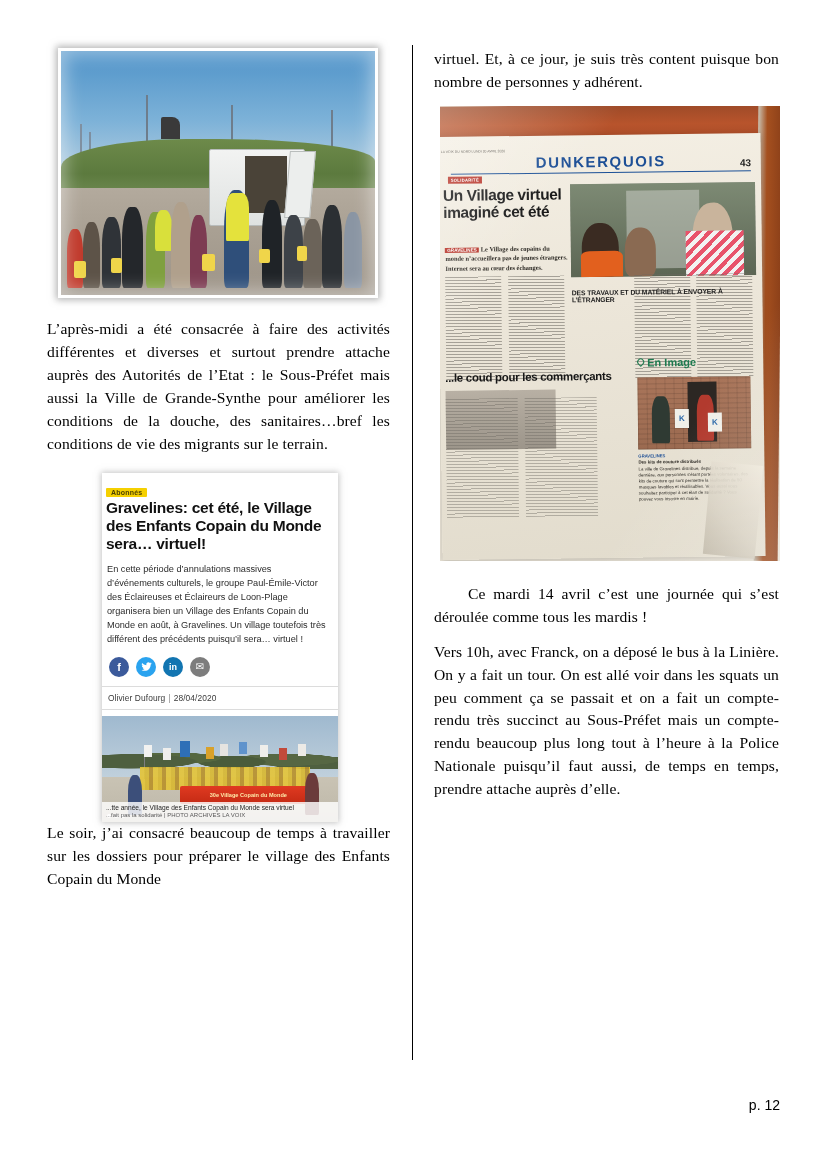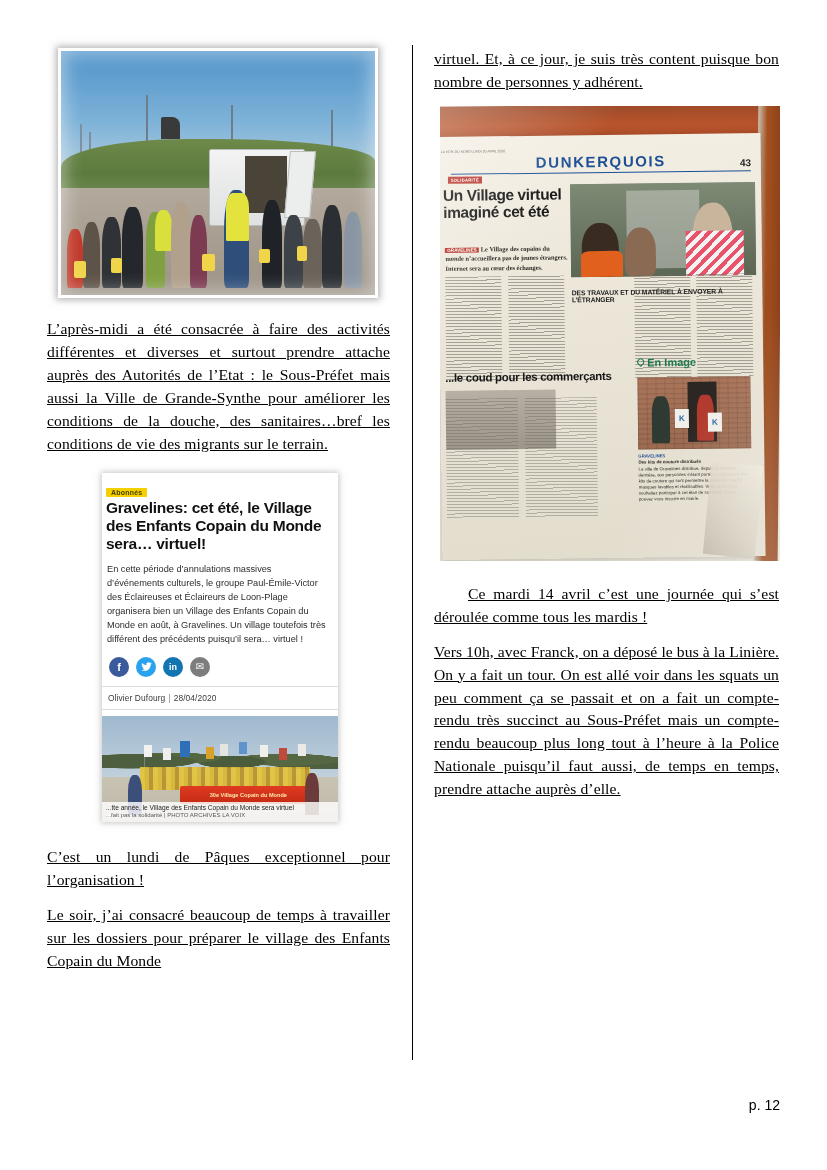--- a/index.html
+++ b/index.html
@@ -43,21 +43,20 @@
   }
 
   
   .para {
     font-size: 15.6px;
     line-height: 1.47;
     text-align: justify;
     text-justify: inter-word;
     margin: 0 0 12px 0;
     letter-spacing: 0.1px;
-    text-decoration: underline;
   }
   .para.indent {
     text-indent: 34px;
   }
 
   
   .photo-frame {
     position: relative;
     box-shadow: 0 0 7px 2px rgba(120,120,120,0.55);
     background: #fff;
@@ -544,21 +543,20 @@
             <i></i>
             <i></i>
           </div>
         <div class="march-caption">
           <div>...tte année, le Village des Enfants Copain du Monde sera virtuel</div>
           <div class="sub">...fait pas la solidarité | PHOTO ARCHIVES LA VOIX</div>
         </div>
       </div>
     </div>
 
-    <p class="para" style="margin-top:24px;">C’est un lundi de Pâques exceptionnel pour l’organisation !</p>
     <p class="para">Le soir, j’ai consacré beaucoup de temps à travailler sur les dossiers pour préparer le village des Enfants Copain du Monde</p>
   </div>
 
   <div class="col-right">
 
     <p class="para">virtuel. Et, à ce jour, je suis très content puisque bon nombre de personnes y adhérent.</p>
 
     <div class="np-photo">
       <div class="np-wood"></div>
       <div class="np-wood-r"></div>

